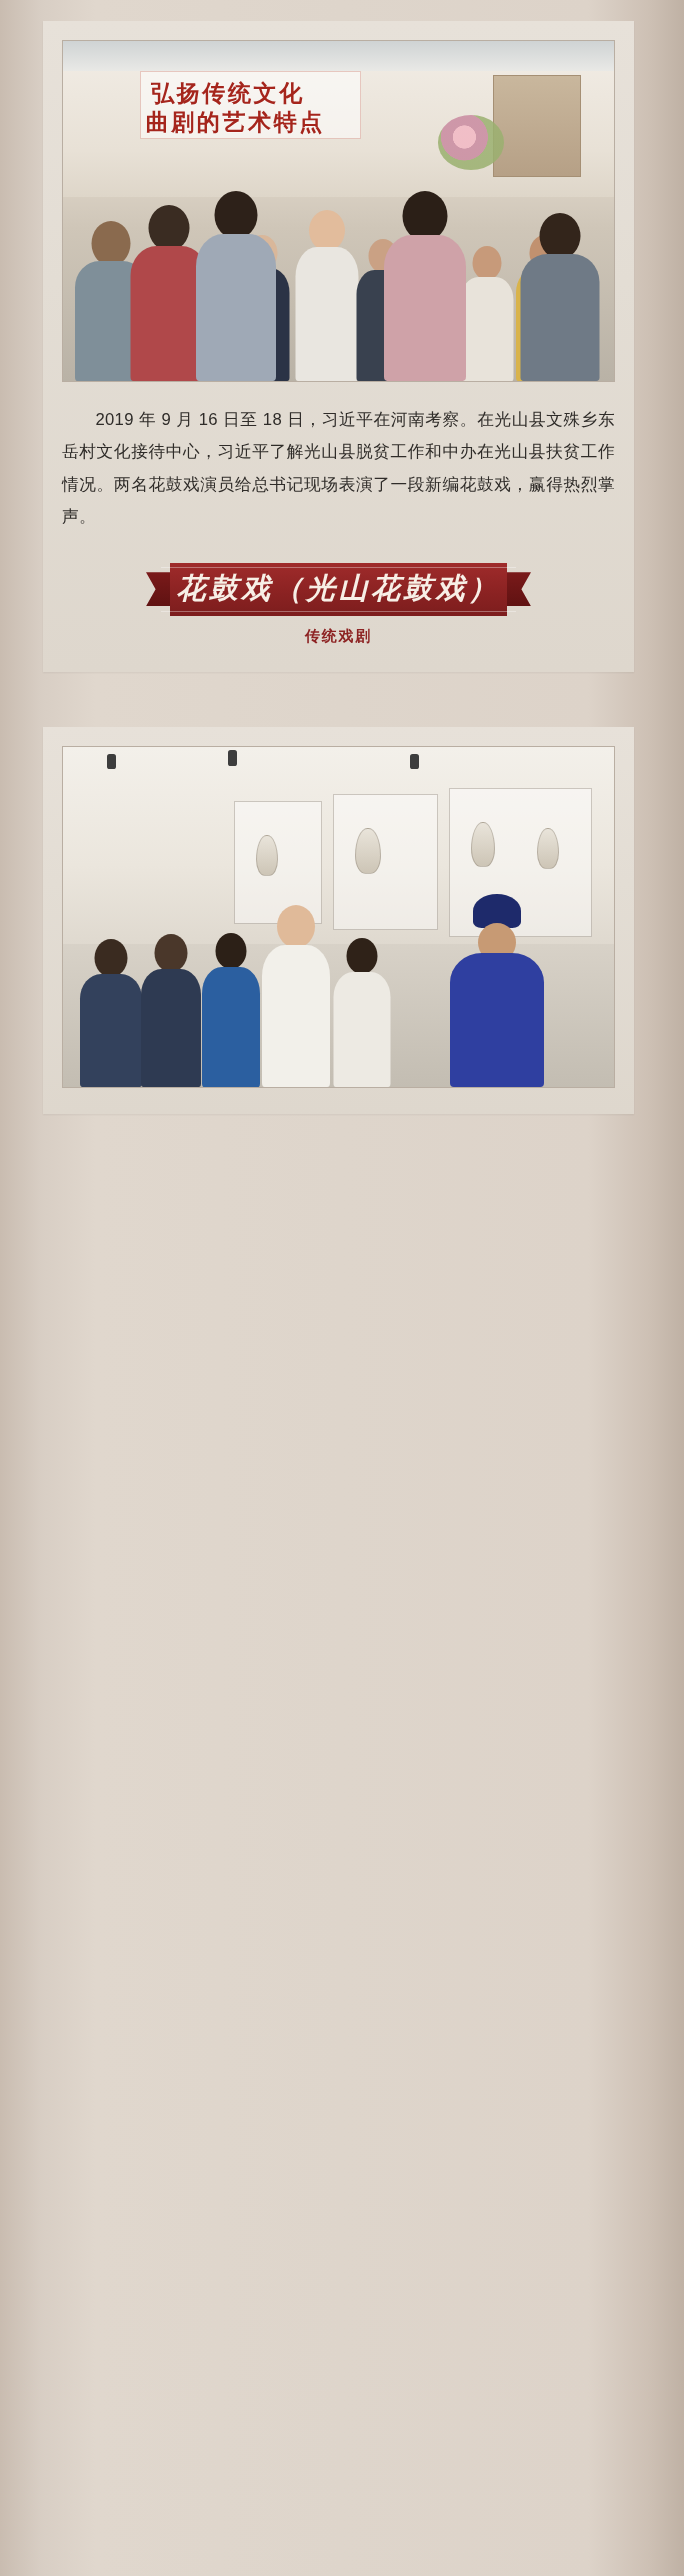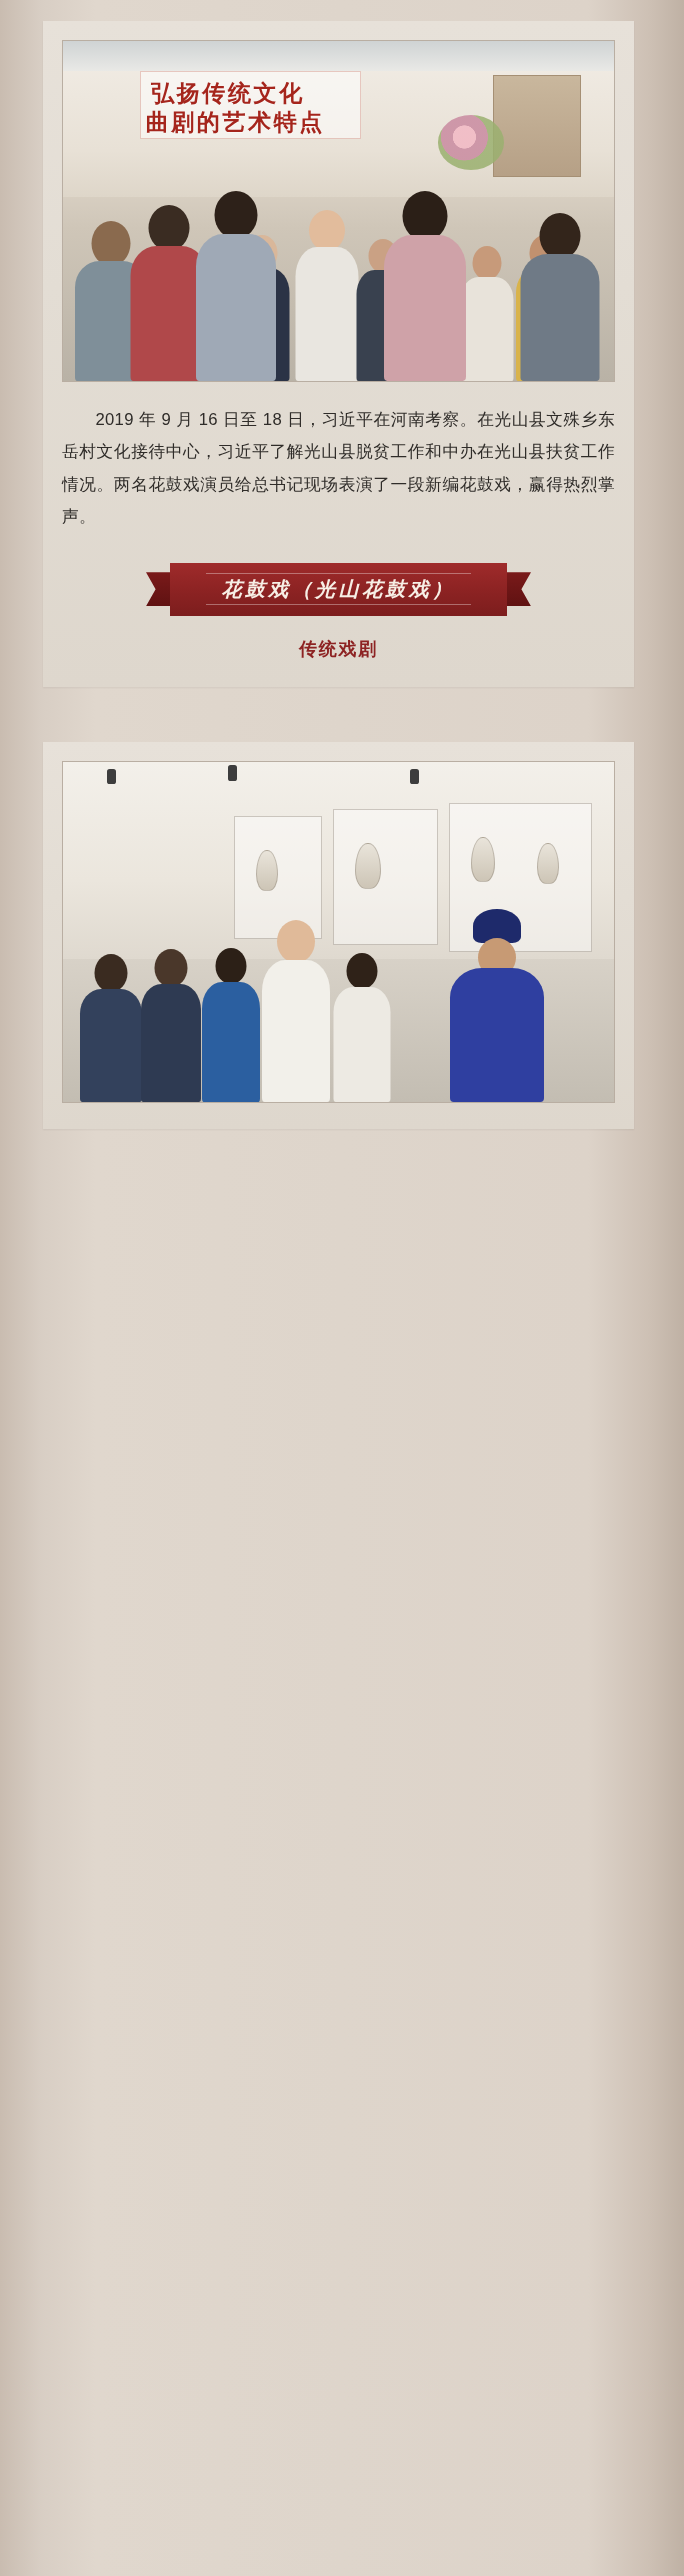--- a/index.html
+++ b/index.html
@@ -134,30 +134,30 @@
     background: linear-gradient(180deg,#7a1a1a,#601212);
   }
   .ribbon::before { left:-24px; clip-path: polygon(0 0, 100% 0, 100% 100%, 0 100%, 40% 50%); }
   .ribbon::after { right:-24px; clip-path: polygon(0 0, 100% 0, 60% 50%, 100% 100%, 0 100%); }
   .ribbon-inner {
     border-top:0.9px solid rgba(255,255,255,0.35);
     border-bottom:0.9px solid rgba(255,255,255,0.35);
     padding: 1.7px 15.4px;
   }
   .ribbon-text {
-    color:#f7efe6; font-size: 20px; font-weight:bold;
+    color:#f7efe6; font-size: 29px; font-weight:bold;
     font-family:"Liberation Serif", serif;
     letter-spacing: 3.4px; white-space:nowrap;
     font-style: italic;
   }
   .subtitle {
-    margin-top: 21px;
+    margin-top: 11px;
     text-align:center;
     color:#8d2323;
-    font-size: 18px;
+    font-size: 15px;
     font-weight: bold;
     letter-spacing: 1.7px;
   }
   .body-text {
     margin-top: 17px;
     font-size: 16.7px;
     line-height: 1.95;
     text-align: justify;
     text-indent: 2em;
     color: #2f2c29;

